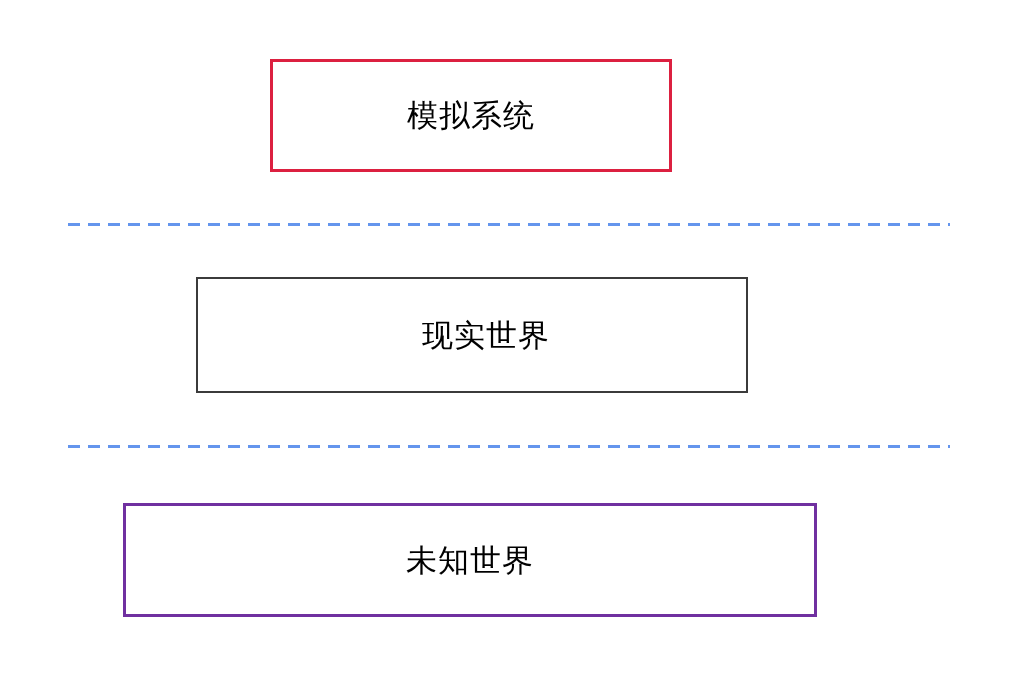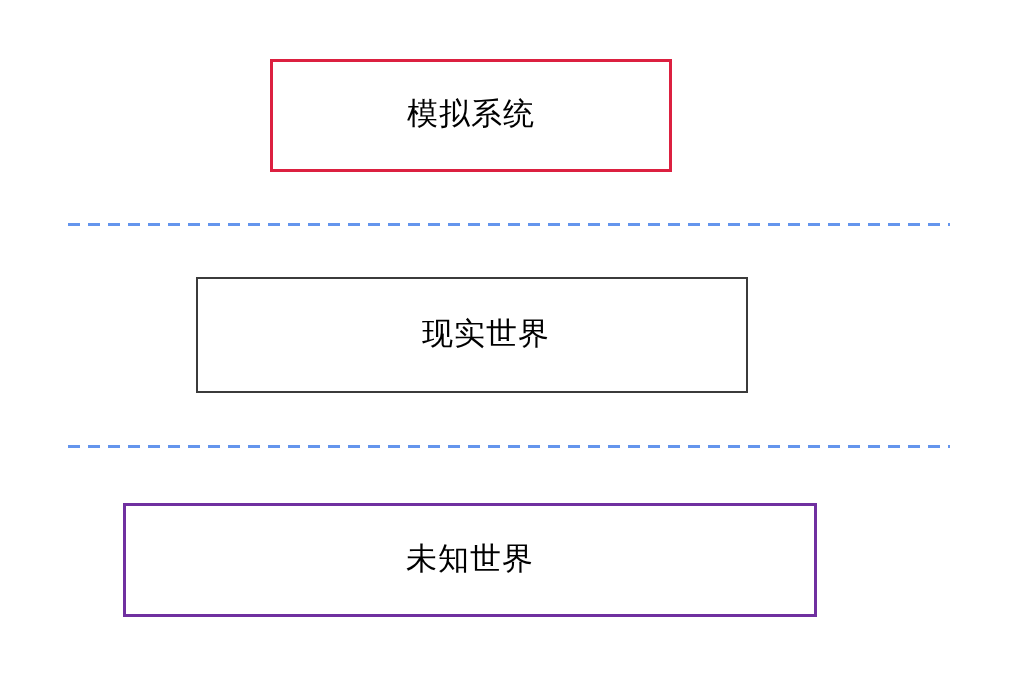--- a/index.html
+++ b/index.html
@@ -5,21 +5,21 @@
   html, body {
     margin: 0;
     padding: 0;
     background: #ffffff;
   }
   .canvas {
     position: relative;
     width: 1013px;
     height: 683px;
     background: #ffffff;
-    font-family: Liberation Mono, monospace;
+    font-family: Liberation Sans, sans-serif;
     overflow: hidden;
   }
   .diagram-box {
     position: absolute;
     display: flex;
     align-items: center;
     justify-content: center;
     background: #ffffff;
     box-sizing: border-box;
   }

